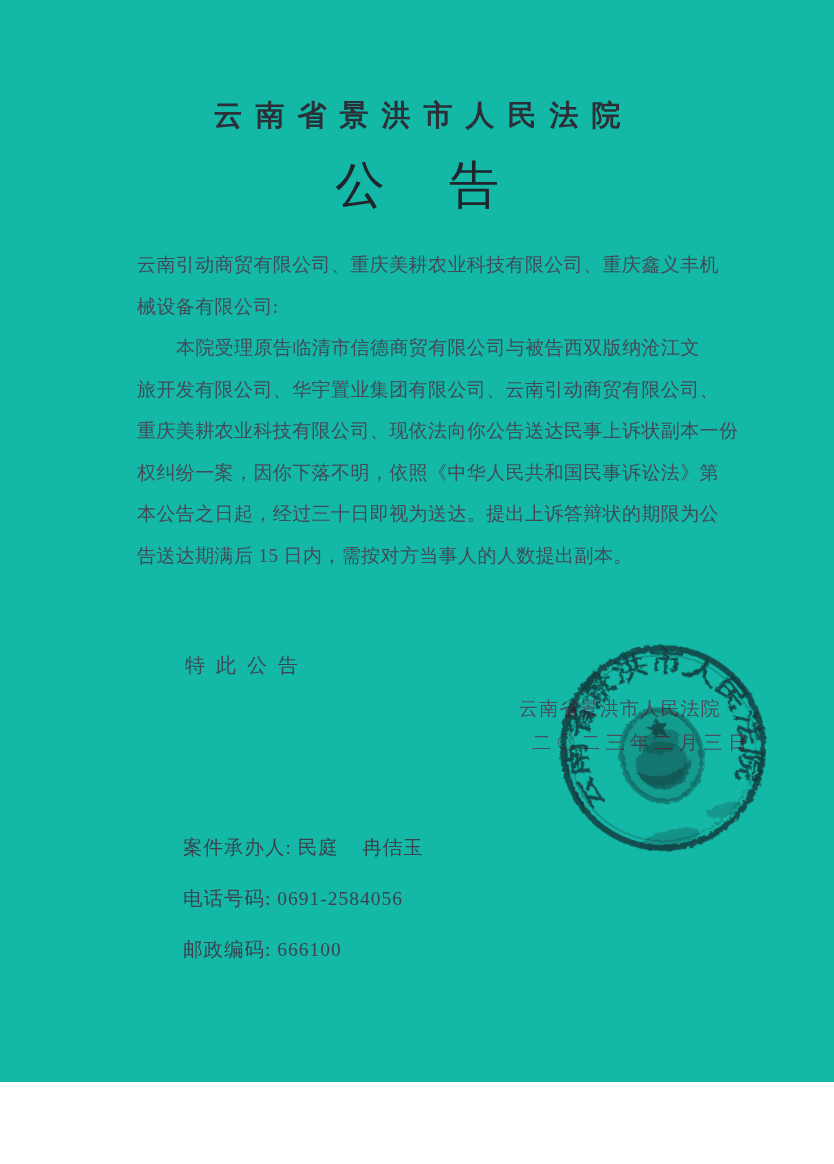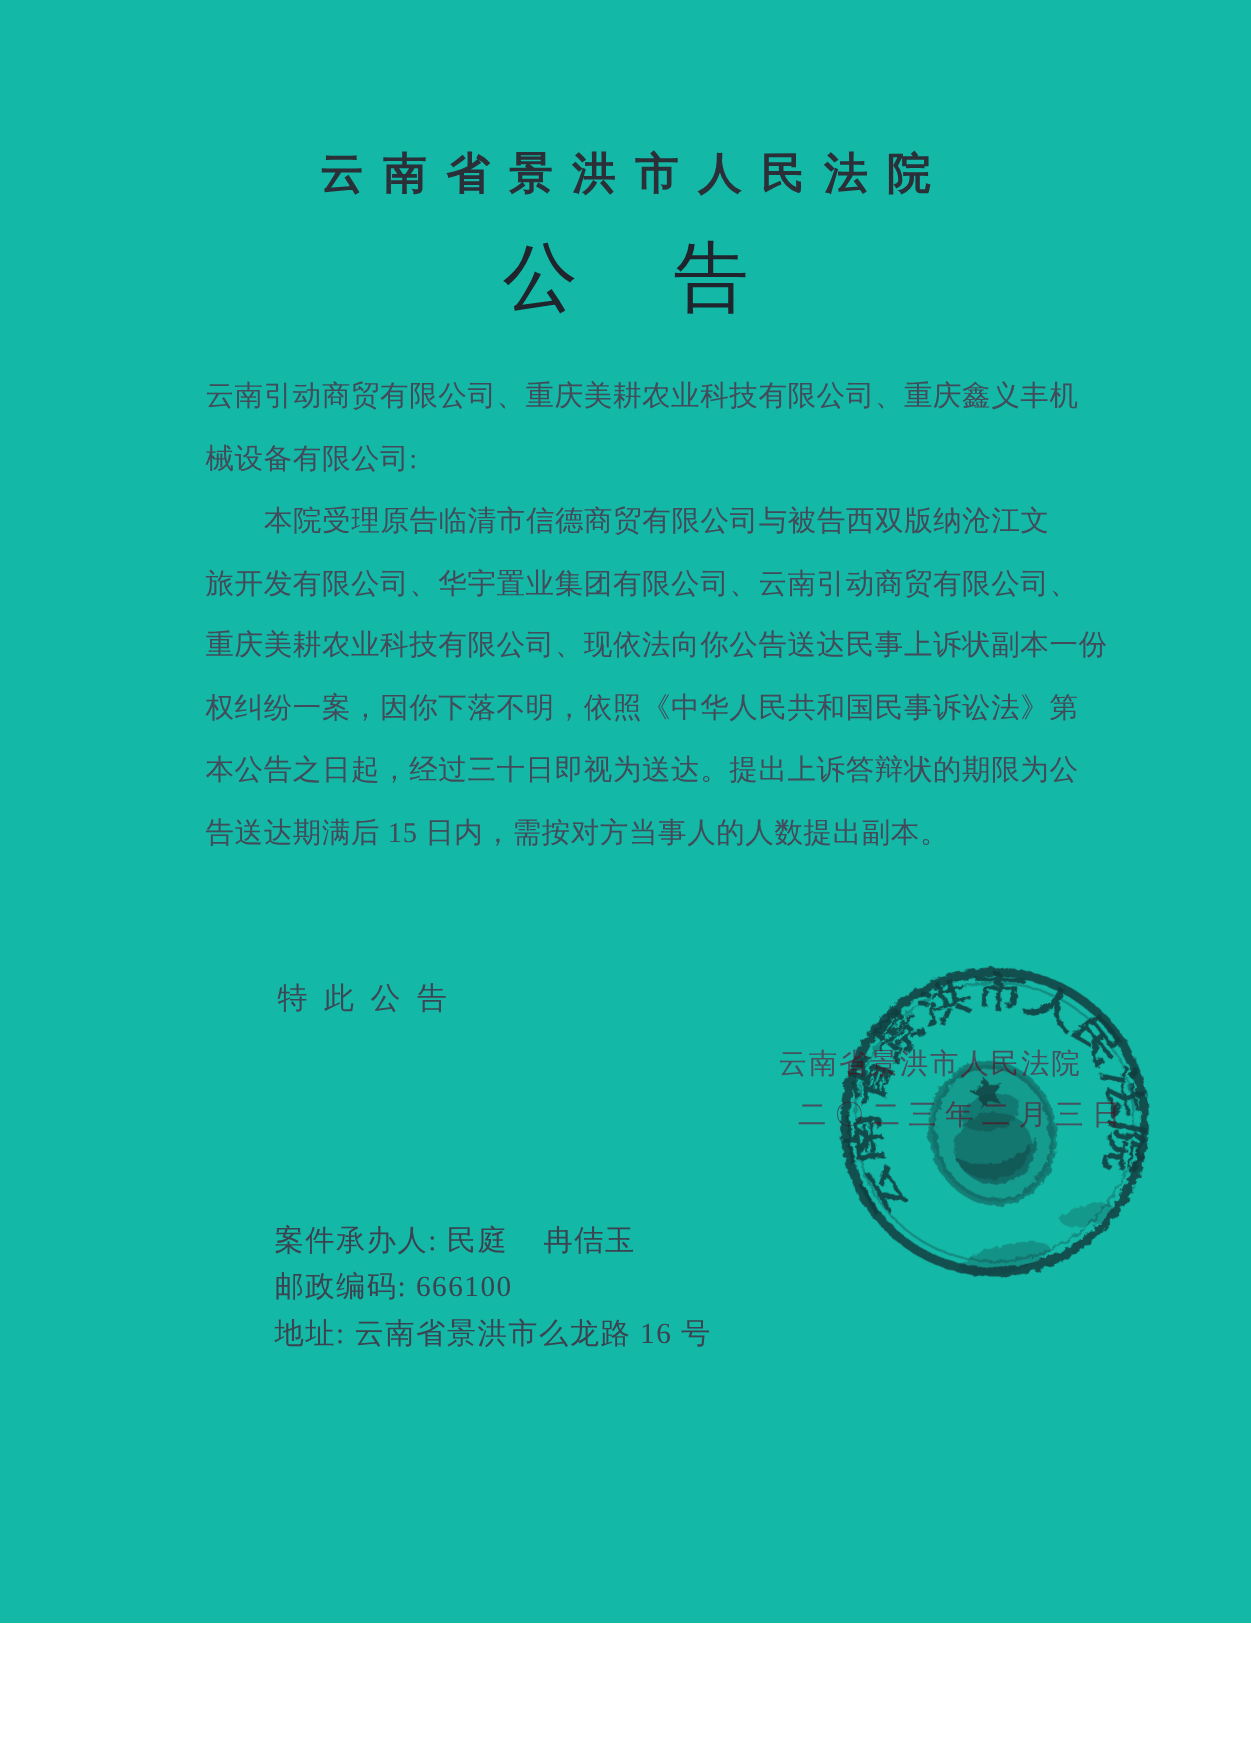--- a/index.html
+++ b/index.html
@@ -89,20 +89,21 @@
     left: 183px;
     top: 812px;
     color: #3b4350;
   }
   .contact-line {
     height: 31px;
     line-height: 31px;
     font-size: 19.5px;
     letter-spacing: 1px;
     white-space: pre;
+    margin-top: 20px;
   }
 
   .seal {
     position: absolute;
     left: 548px;
     top: 633px;
     width: 230px;
     height: 230px;
     mix-blend-mode: multiply;
     opacity: 0.9;
@@ -129,22 +130,22 @@
     <div class="body-line">告送达期满后 15 日内，需按对方当事人的人数提出副本。</div>
   </div>
 
   <div class="closing-line">特 此 公 告</div>
 
   <div class="sig-court">云南省景洪市人民法院</div>
   <div class="sig-date">二〇二三年二月三日</div>
 
   <div class="contact">
     <div class="contact-line">案件承办人: 民庭    冉佶玉</div>
+    <div class="contact-line">电话号码: 0691-2584056</div>
     <div class="contact-line">邮政编码: 666100</div>
-    <div class="contact-line">地址: 云南省景洪市么龙路 16 号</div>
   </div>
 
   <svg class="seal" viewBox="0 0 230 230" xmlns="http://www.w3.org/2000/svg">
     <defs>
       <filter id="roughen" x="-10%" y="-10%" width="120%" height="120%">
         <feTurbulence type="fractalNoise" baseFrequency="0.22" numOctaves="2" seed="7" result="noise"></feTurbulence>
         <feDisplacementMap in="SourceGraphic" in2="noise" scale="4.5"></feDisplacementMap>
       </filter>
       <path id="sealTextPath" d="M 47.8,158.0 A 79 79 0 1 1 182.2,158.0" fill="none"></path>
     </defs>

